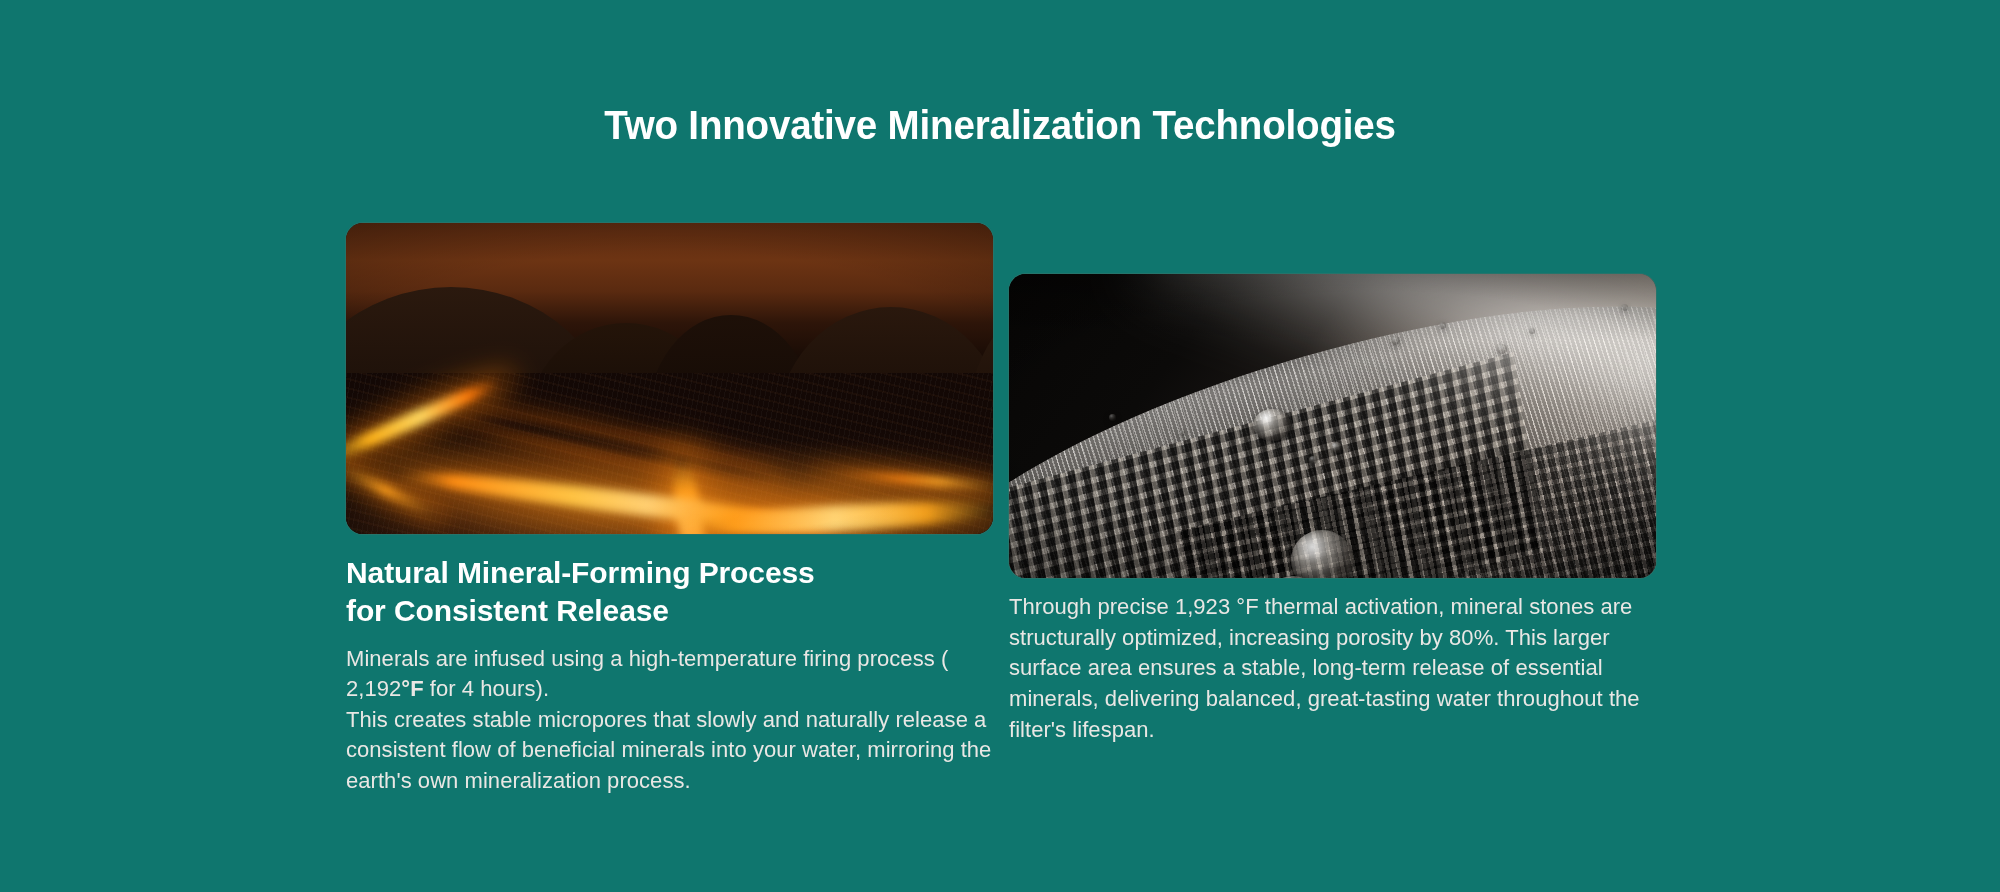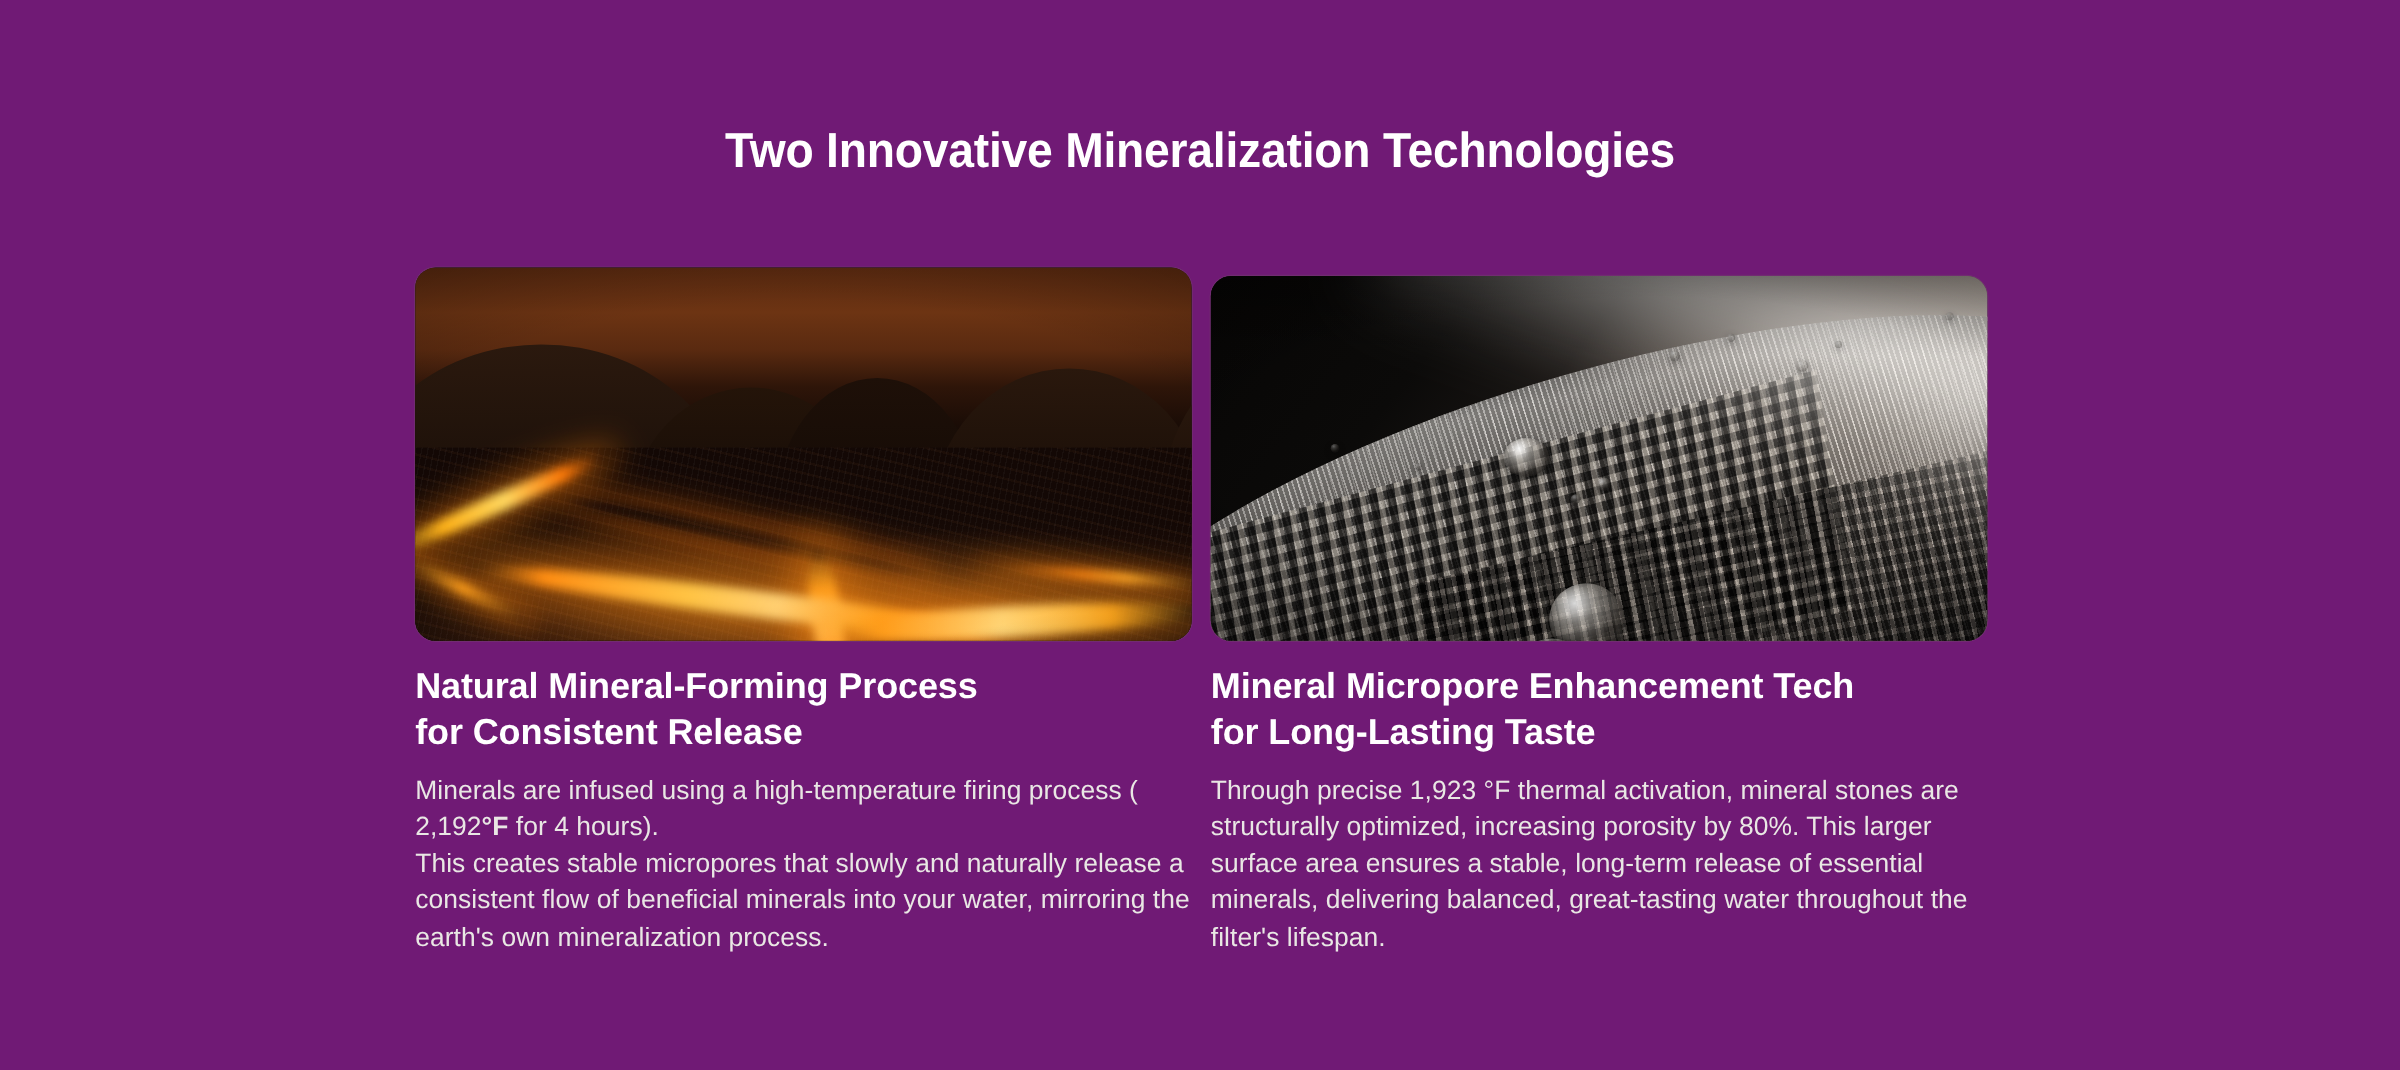--- a/index.html
+++ b/index.html
@@ -40,21 +40,21 @@
   }
 
   
   .cards {
     position: absolute;
     left: 346px;
     top: 223px;
     width: 1310px;
     display: flex;
     gap: 16px;
-    align-items: flex-end;
+    align-items: center;
   }
 
   .card {
     width: 647px;
     display: flex;
     flex-direction: column;
   }
 
   .card-media {
     position: relative;
@@ -333,21 +333,21 @@
     line-height: 1.39;
     color: #e9e7e4;
     letter-spacing: 0.05px;
     white-space: pre-line;
   }
   .card-body .hot { font-weight: 700; }
 </style>
 </head>
 <body style="background: rgb(10, 10, 10);">
 
-<div class="page" style="background: #701a75;">
+<div class="page" style="background: #0f766e;">
 
   <h1 class="section-title">Two Innovative Mineralization Technologies</h1>
 
   <div class="cards">
 
     <div class="card">
 
       <div class="card-media">
         <div class="lava">
           <div class="ridge r1"></div>
@@ -406,20 +406,18 @@
           <div class="droplet d8"></div>
           <div class="droplet d9"></div>
           <div class="droplet d10"></div>
           <div class="droplet d11"></div>
           <div class="droplet d12"></div>
 
           <div class="micro-vignette"></div>
         </div>
       </div>
 
-      <h2 class="card-heading">Mineral Micropore Enhancement Tech
-for Long-Lasting Taste</h2>
 
       <p class="card-body">Through precise 1,923 °F thermal activation, mineral stones are structurally optimized, increasing porosity by 80%. This larger surface area ensures a stable, long-term release of essential minerals, delivering balanced, great-tasting water throughout the filter's lifespan.</p>
     </div>
 
   </div>
 </div>
 
 </body></html>

